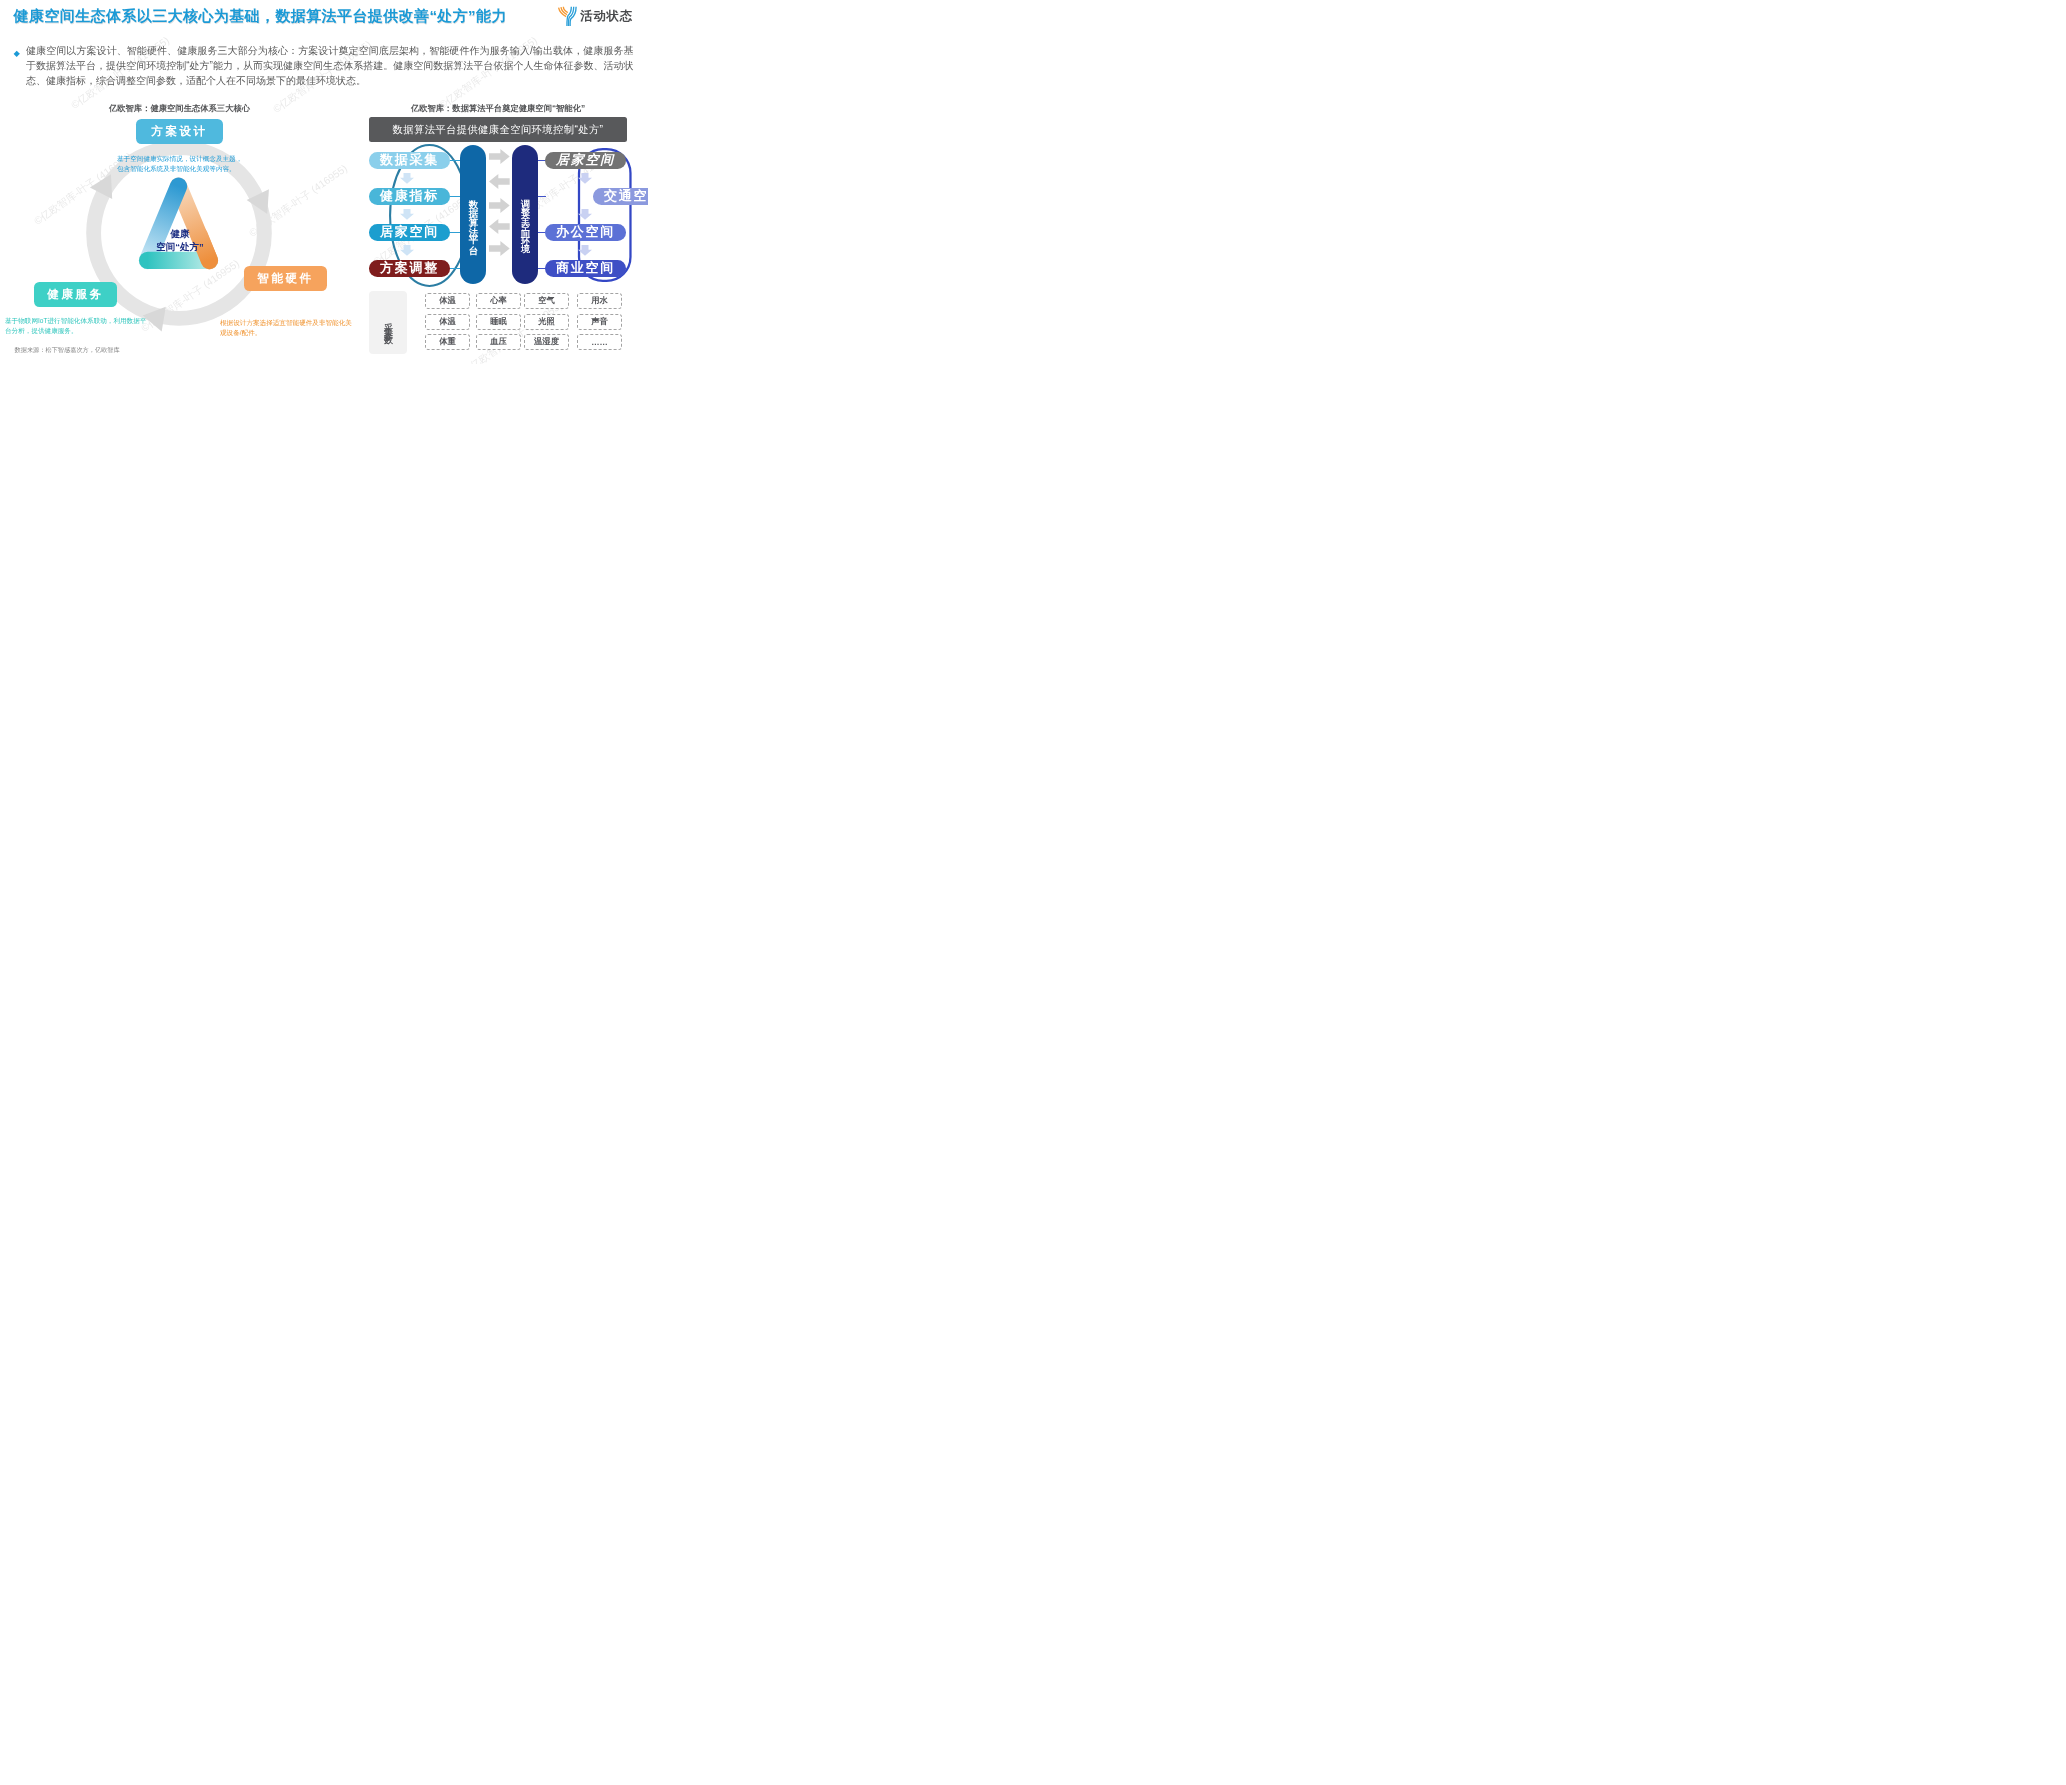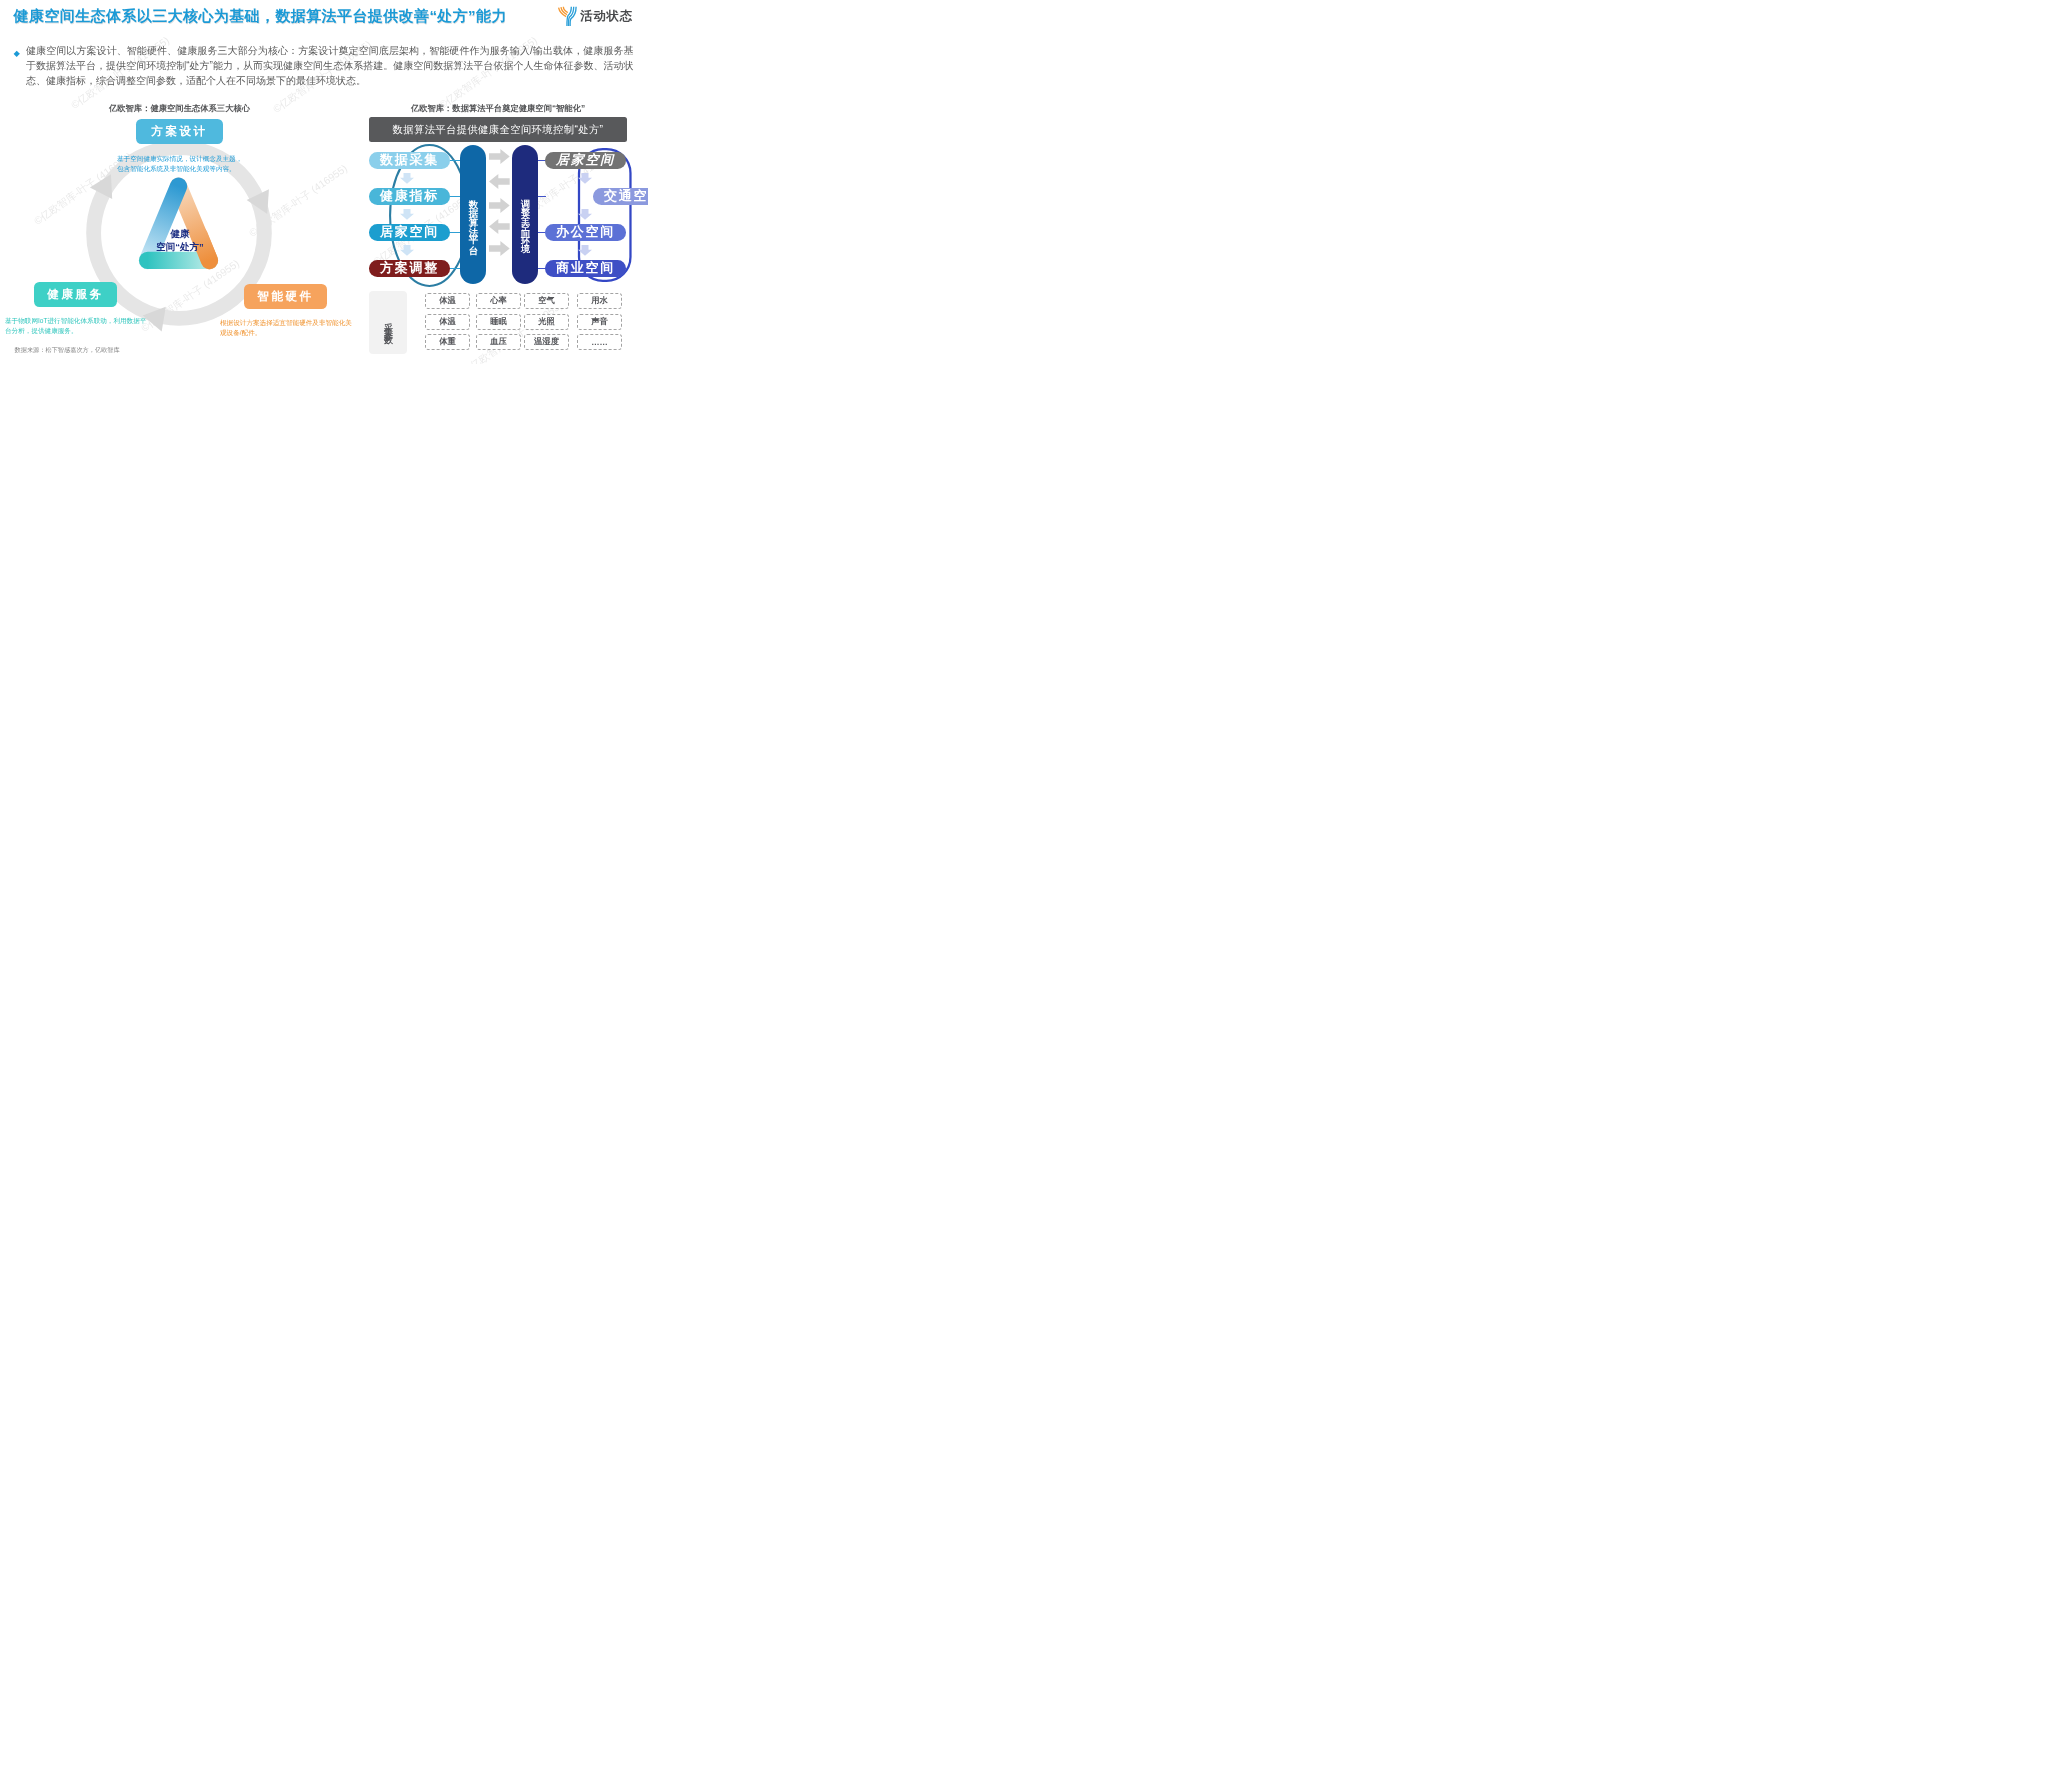--- a/index.html
+++ b/index.html
@@ -17,21 +17,21 @@
          color:#595959;text-align:justify;padding-left:12.4px;box-sizing:border-box;}
   .intro .bullet{position:absolute;left:0;top:2.5px;color:#1b9ad6;font-size:8.3px;}
 
   
   .lp-title{position:absolute;left:66px;top:103px;width:227px;text-align:center;
             font-size:8.3px;font-weight:bold;color:#555658;}
   .core-box{position:absolute;border-radius:5.4px;color:#fff;font-weight:bold;font-size:11.6px;
             letter-spacing:2.5px;display:flex;align-items:center;justify-content:center;}
   .box-top{left:136px;top:119px;width:87px;height:25px;background:#4fb9de;}
   .box-left{left:34px;top:282px;width:83px;height:25px;background:#3ed0c6;}
-  .box-right{left:244px;top:284px;width:83px;height:25px;background:#f6a35d;}
+  .box-right{left:244px;top:266px;width:83px;height:25px;background:#f6a35d;}
   .desc{position:absolute;font-size:6.6px;line-height:10px;}
   .desc-top{left:117px;top:154px;width:129px;color:#1b9ad6;}
   .desc-left{left:5px;top:316px;width:144px;color:#2cc5bc;}
   .desc-right{left:220px;top:318px;width:133px;color:#f0932f;}
   .ring-svg{position:absolute;left:82px;top:136px;}
   .tri-svg{position:absolute;left:133px;top:176px;}
   .tri-text{position:absolute;left:138px;top:227px;width:84px;text-align:center;
             color:#1d2e83;font-weight:bold;font-size:9.5px;line-height:13.2px;}
 
   

